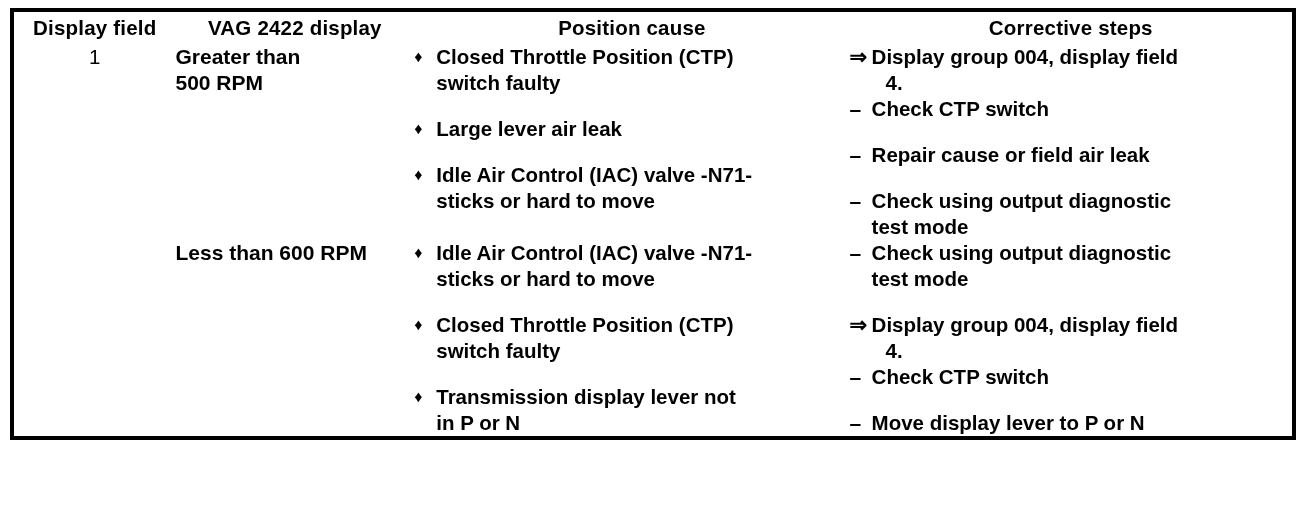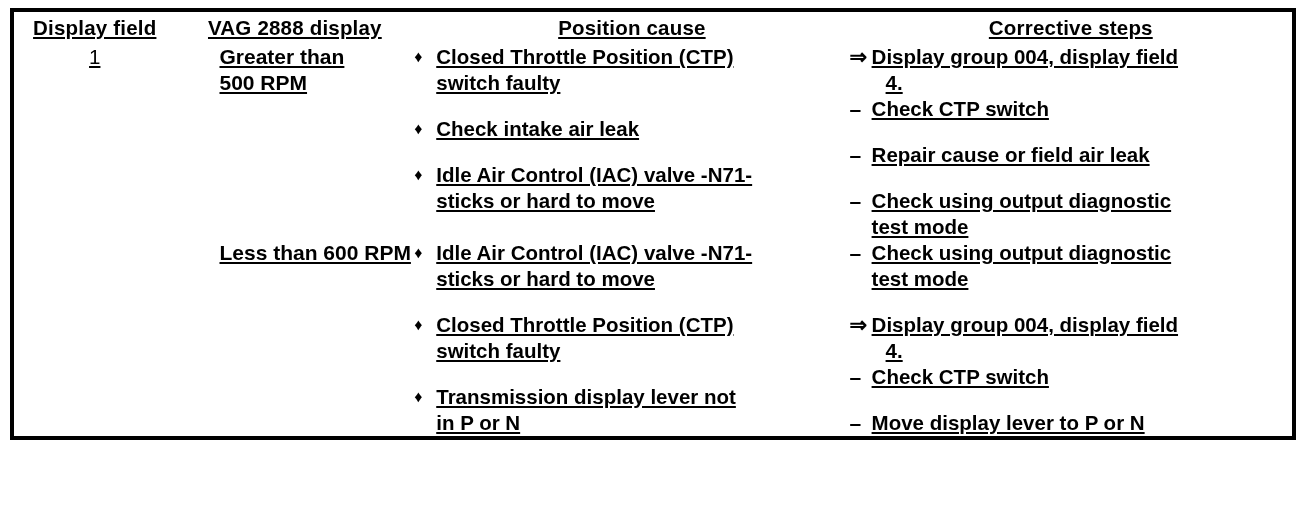--- a/index.html
+++ b/index.html
@@ -26,21 +26,20 @@
     top: 8px;
     width: 1286px;
     border-collapse: collapse;
     table-layout: fixed;
     background: #ffffff;
   }
   table.diag td, table.diag th {
     vertical-align: top;
     padding: 0;
     border: 0;
-    text-decoration: underline;
   }
   
   table.diag {
     border-left: 4px solid #000;
     border-right: 4px solid #000;
     border-top: 4px solid #000;
     border-bottom: 4px solid #000;
   }
   
   .hdr-cell {
@@ -113,59 +112,59 @@
   }
   .marker.diamond { font-size: 16px; top: 0px; }
   .marker.dash { font-size: 21px; }
   .marker.arrow { font-size: 21px; }
 
   .li-text { display: block; }
   .sub-line {
     display: block;
     padding-left: 14px;
   }
-  .plain-line { display: block; margin-left: 44px; }
+  .plain-line { display: block; }
   ul.items li.nogap { margin-bottom: 0px; }
 </style>
 </head>
 <body>
 
 <div class="page">
   <table class="diag">
     <colgroup>
       <col class="col-field">
       <col class="col-vag">
       <col class="col-cause">
       <col class="col-steps">
     </colgroup>
     <thead>
       <tr>
         <th class="hdr-cell">Display field</th>
-        <th class="hdr-cell">VAG 2888 display</th>
+        <th class="hdr-cell">VAG 2422 display</th>
         <th class="hdr-cell">Position cause</th>
         <th class="hdr-cell last">Corrective steps</th>
       </tr>
     </thead>
     <tbody>
       <tr>
         <td class="cell field-cell" rowspan="2">1</td>
         <td class="cell vag-cell rowdiv">
           <span class="plain-line">Greater than</span>
           <span class="plain-line">500 RPM</span>
         </td>
         <td class="cell list-cell rowdiv">
           <ul class="items">
             <li>
               <span class="marker diamond">♦</span>
               <span class="li-text">Closed Throttle Position (CTP)</span>
               <span class="li-text">switch faulty</span>
             </li>
             <li>
               <span class="marker diamond">♦</span>
-              <span class="li-text">Check intake air leak</span>
+              <span class="li-text">Large lever air leak</span>
             </li>
             <li>
               <span class="marker diamond">♦</span>
               <span class="li-text">Idle Air Control (IAC) valve -N71-</span>
               <span class="li-text">sticks or hard to move</span>
             </li>
           </ul>
         </td>
         <td class="cell last list-cell rowdiv">
           <ul class="items">

